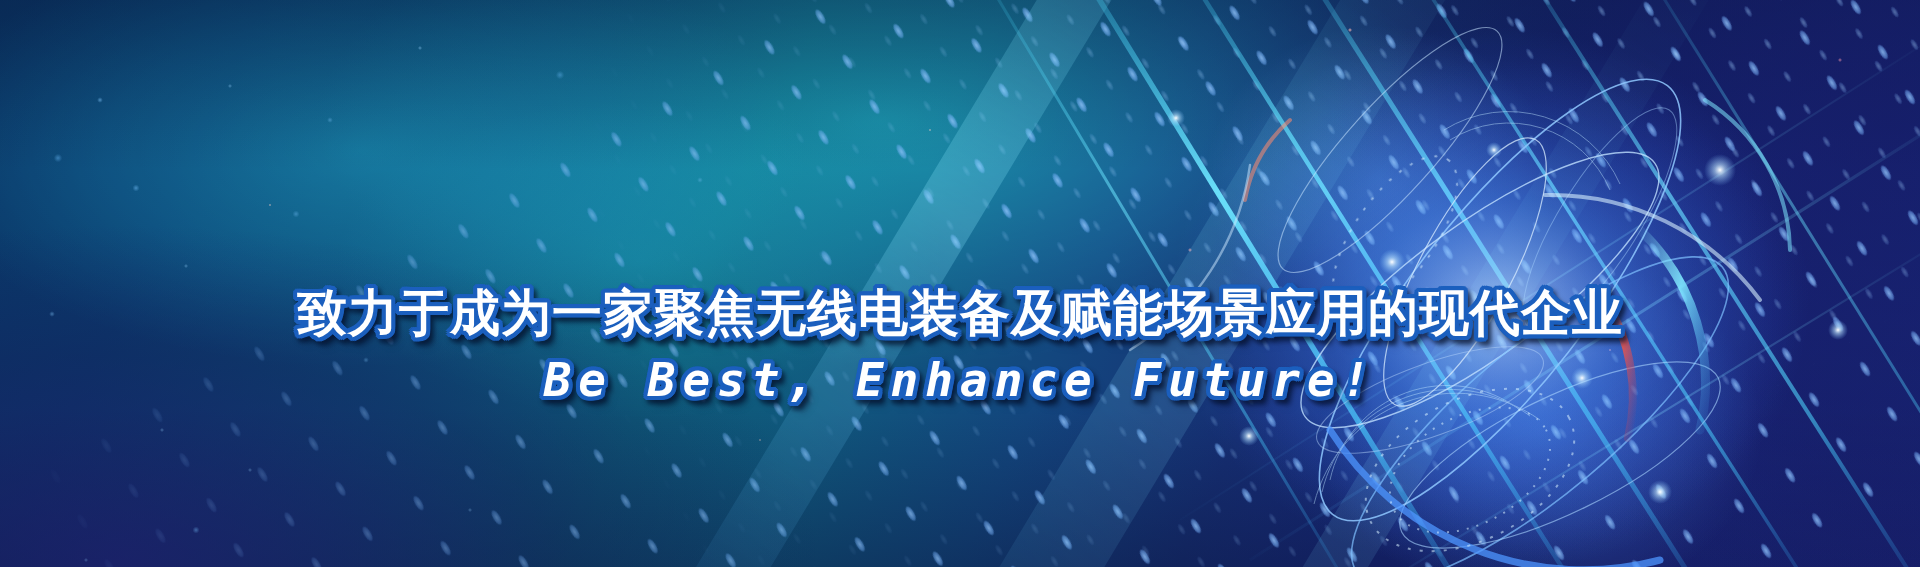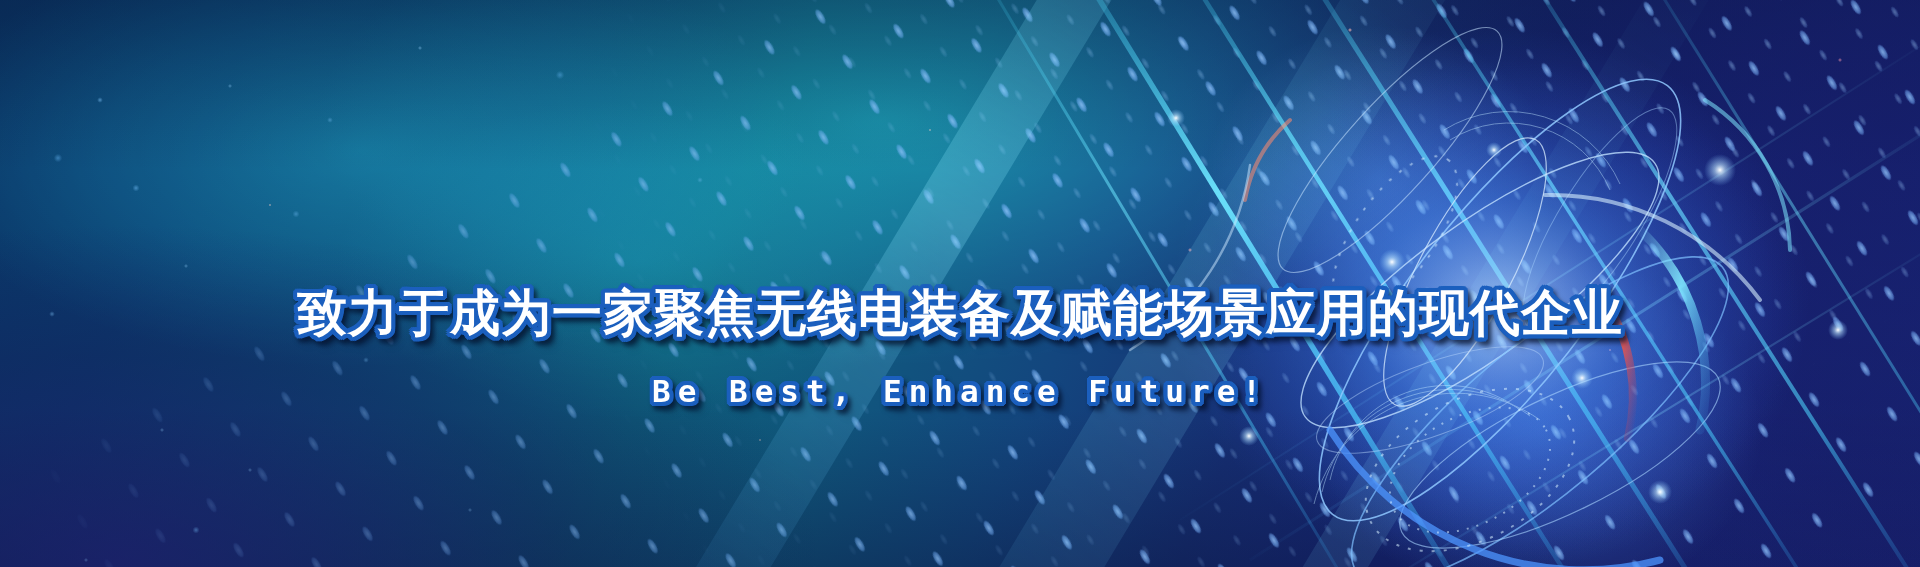--- a/index.html
+++ b/index.html
@@ -146,34 +146,35 @@
       -3px -3px 0 #1b5fbe, 0 -4px 0 #1b5fbe, 3px -3px 0 #1b5fbe,
        4px  0   0 #1b5fbe, 3px  3px 0 #1b5fbe, 0  4px 0 #1b5fbe,
       -3px  3px 0 #1b5fbe,-4px  0   0 #1b5fbe,
       -2px -4px 0 #1b5fbe, 2px -4px 0 #1b5fbe,
       -4px -2px 0 #1b5fbe, 4px -2px 0 #1b5fbe,
       -4px  2px 0 #1b5fbe, 4px  2px 0 #1b5fbe,
       -2px  4px 0 #1b5fbe, 2px  4px 0 #1b5fbe,
        5px  6px 5px rgba(5,16,44,.55);
   }
   #line-en{
-    margin-top:38px;
-    font-size:31px;
+    margin-top:19px;
+    font-size:46px;
     font-weight:700;
     letter-spacing:7px;
     font-family:"DejaVu Sans Mono","Liberation Mono",monospace;
     text-shadow:
       -3px -3px 0 #1b5fbe, 0 -4px 0 #1b5fbe, 3px -3px 0 #1b5fbe,
        4px  0   0 #1b5fbe, 3px  3px 0 #1b5fbe, 0  4px 0 #1b5fbe,
       -3px  3px 0 #1b5fbe,-4px  0   0 #1b5fbe,
       -2px -4px 0 #1b5fbe, 2px -4px 0 #1b5fbe,
       -4px -2px 0 #1b5fbe, 4px -2px 0 #1b5fbe,
       -4px  2px 0 #1b5fbe, 4px  2px 0 #1b5fbe,
       -2px  4px 0 #1b5fbe, 2px  4px 0 #1b5fbe,
        5px  6px 5px rgba(5,16,44,.55);
+    font-style: italic;
   }
 </style>
 </head>
 <body>
 
 <div id="banner">
 
   <div class="layer" id="bg-base"></div>
   <div class="layer" id="bg-teal"></div>
   <div class="layer" id="bg-deep"></div>

